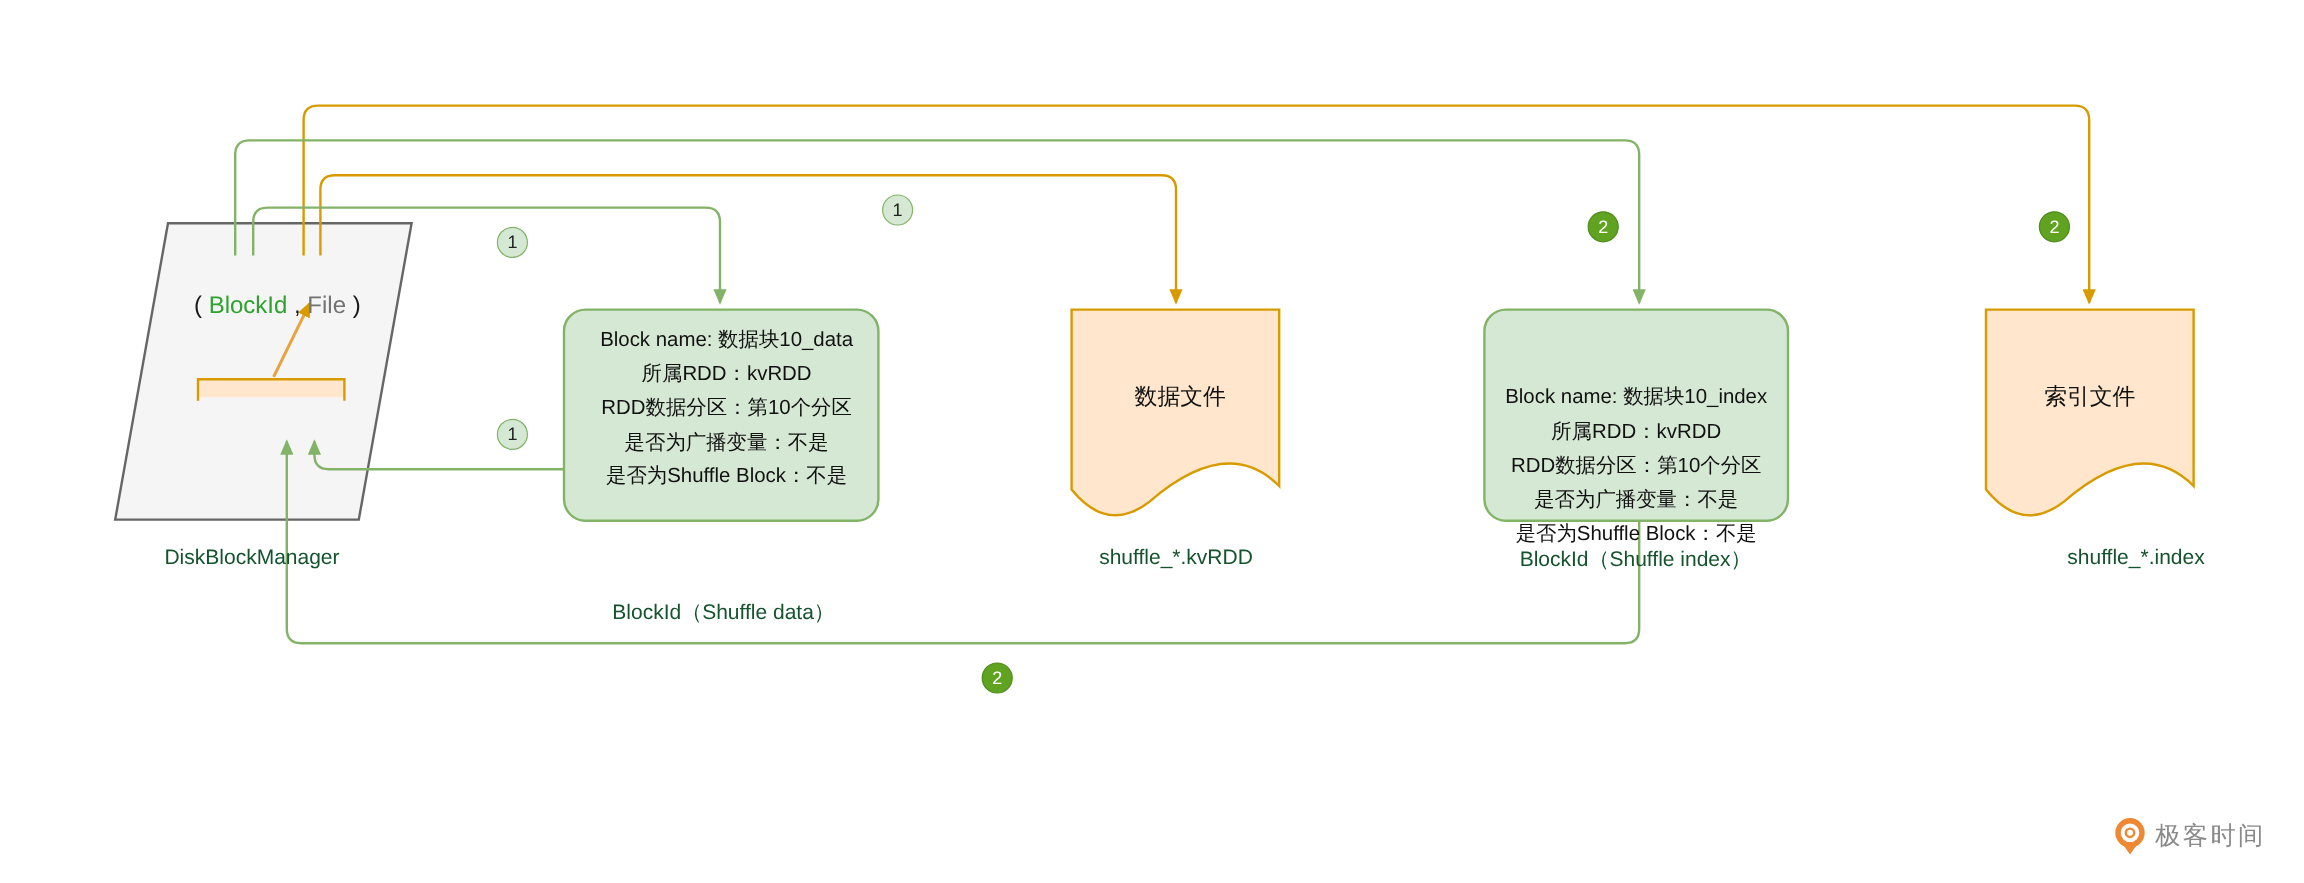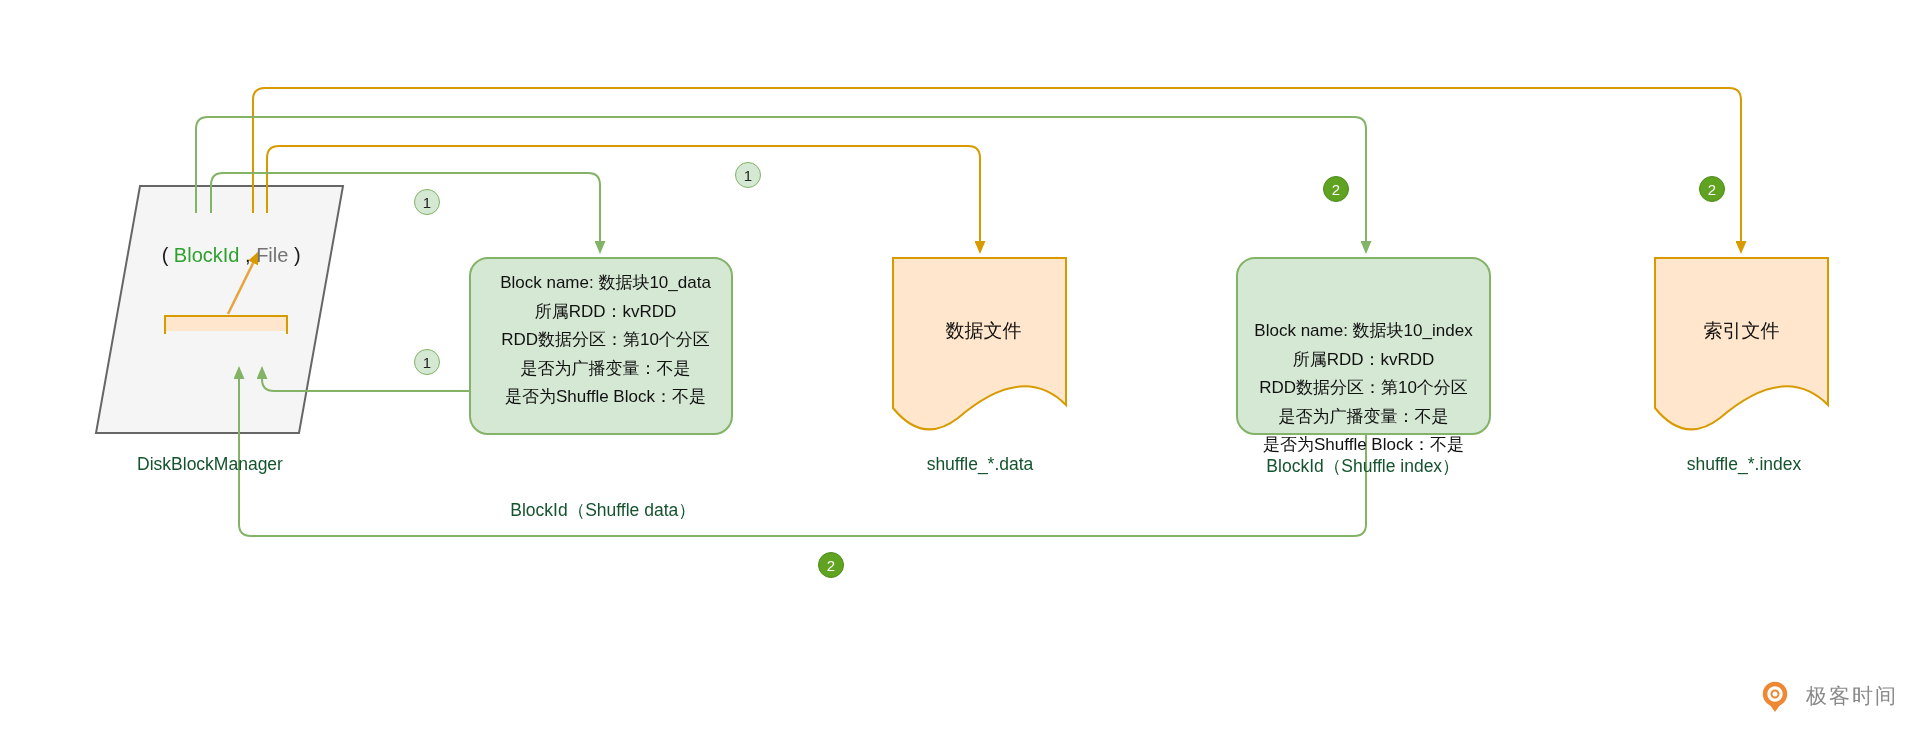--- a/index.html
+++ b/index.html
@@ -15,21 +15,21 @@
   .orange-t{color:#737373;}
   .blockText{font-size:17px;line-height:28.5px;text-align:center;color:#111;}
   .fileText{font-size:19px;text-align:center;color:#111;}
   .nodeLabel{font-size:17.5px;text-align:center;color:#14532d;width:240px;transform:translateX(-50%);}
   .badge{
     width:26px;height:26px;border-radius:50%;box-sizing:border-box;
     display:flex;align-items:center;justify-content:center;font-size:15px;
   }
   .badge.light{background:#D5E8D4;border:1.6px solid #82B366;color:#222;}
   .badge.solid{background:#5FA321;border:1.6px solid #4F8A1B;color:#fff;}
-  #logo{display:flex;align-items:center;gap:16px;text-align:center;}
+  #logo{display:flex;align-items:center;gap:6px;text-align:center;}
   #logo .logoText{font-size:21px;color:#8A8A8A;letter-spacing:2px;}
 </style>
 </head>
 <body>
 
 <div id="canvas">
 
   <svg id="wires" viewBox="0 0 1920 736">
     <defs>
       <marker id="ah-g" viewBox="0 0 13 11" markerWidth="13" markerHeight="11" refX="11" refY="5.5" orient="auto" markerUnits="userSpaceOnUse">
@@ -81,23 +81,23 @@
     <div>RDD数据分区：第10个分区</div>
     <div>是否为广播变量：不是</div>
     <div>是否为Shuffle Block：不是</div>
   </div>
 
   <div class="abs fileText" style="left:893px;top:318px;width:181px;">数据文件</div>
   <div class="abs fileText" style="left:1655px;top:318px;width:173px;">索引文件</div>
 
   <div class="abs nodeLabel" style="left:210px;top:454px;">DiskBlockManager</div>
   <div class="abs nodeLabel" style="left:603px;top:454px;margin-top:44px;">BlockId（Shuffle data）</div>
-  <div class="abs nodeLabel" style="left:980px;top:454px;">shuffle_*.data</div>
+  <div class="abs nodeLabel" style="left:980px;top:454px;">shuffle_*.kvRDD</div>
   <div class="abs nodeLabel" style="left:1363px;top:454px;">BlockId（Shuffle index）</div>
-  <div class="abs nodeLabel" style="left:1744px;top:454px;text-align:center;">shuffle_*.index</div>
+  <div class="abs nodeLabel" style="left:1780px;top:454px;text-align:center;">shuffle_*.index</div>
 
   <div class="abs badge light" style="left:414px;top:189px;">1</div>
   <div class="abs badge light" style="left:735px;top:162px;">1</div>
   <div class="abs badge light" style="left:414px;top:349px;">1</div>
   <div class="abs badge solid" style="left:1323px;top:176px;">2</div>
   <div class="abs badge solid" style="left:1699px;top:176px;">2</div>
   <div class="abs badge solid" style="left:818px;top:552px;">2</div>
 
   <div id="logo" class="abs" style="left:1760px;top:680px;">
     <svg width="30" height="32" viewBox="0 0 30 32">

